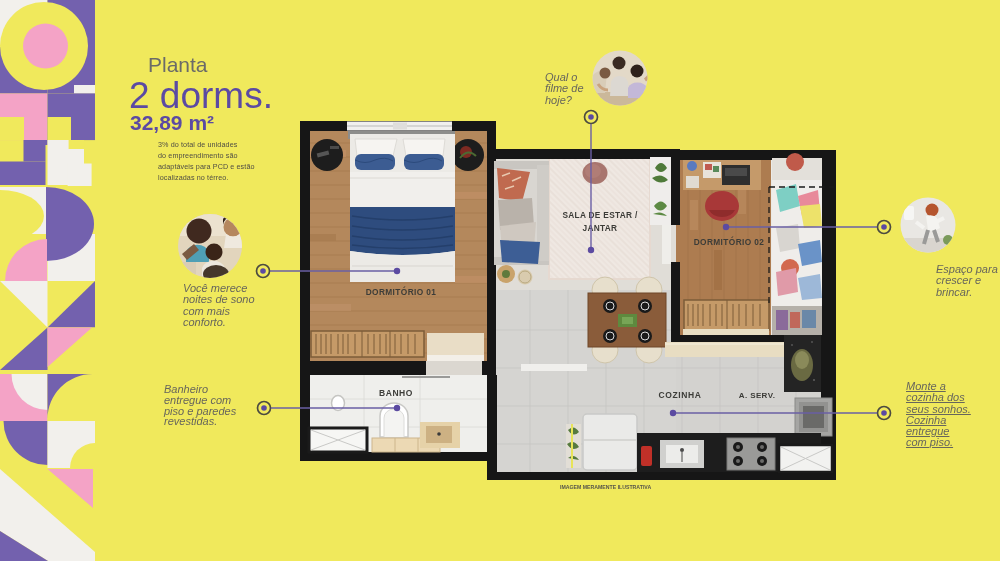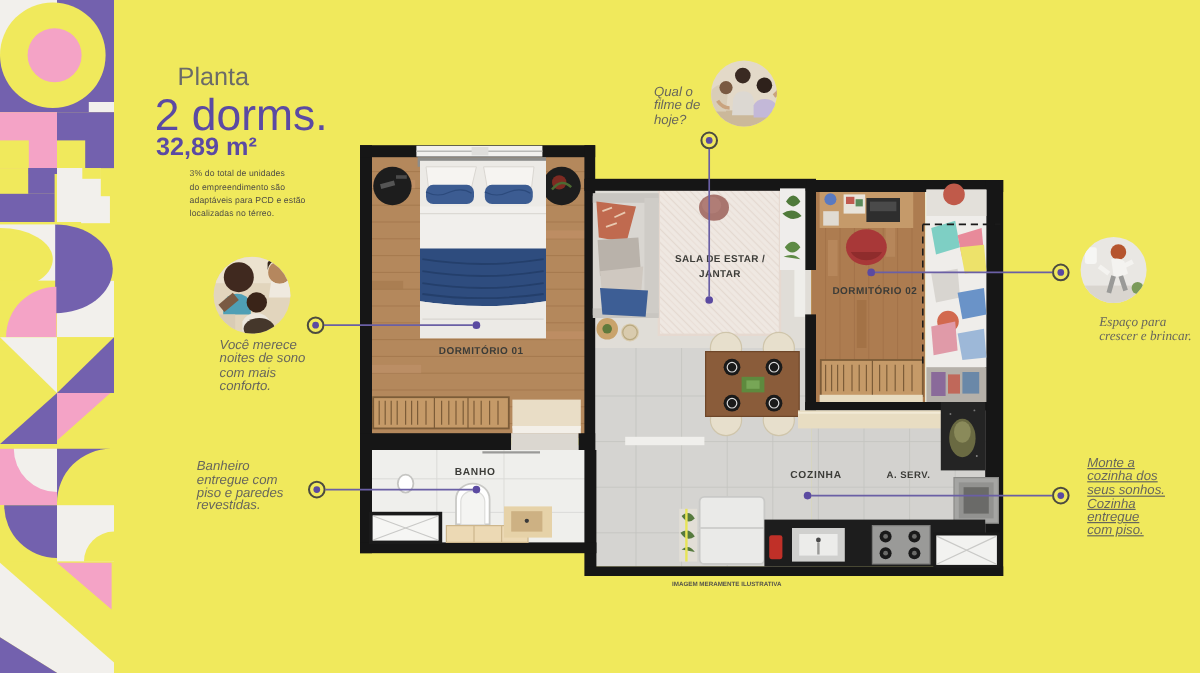--- a/index.html
+++ b/index.html
@@ -570,17 +570,17 @@
 </g>
 </g>
 </svg>
 
 <div class="abs callout" style="left:545px;top:72px;">Qual o<br>filme de<br>hoje?</div>
 
 <div class="abs callout" style="left:183px;top:283px;">Você merece<br>noites de sono<br>com mais<br>conforto.</div>
 
 <div class="abs callout" style="left:164px;top:384px;line-height:10.8px;">Banheiro<br>entregue com<br>piso e paredes<br>revestidas.</div>
 
-<div class="abs callout" style="left:916px;top:264px;font-family:Liberation Serif, serif;">Espaço para<br>crescer e brincar.</div>
+<div class="abs callout" style="left:936px;top:264px;">Espaço para<br>crescer e brincar.</div>
 
 <div class="abs callout" style="left:906px;top:381px;text-decoration:underline;">Monte a<br>cozinha dos<br>seus sonhos.<br>Cozinha<br>entregue<br>com piso.</div>
 
 <div class="abs" style="left:560px;top:484px;font-size:5.2px;font-weight:bold;color:#55544a;">IMAGEM MERAMENTE ILUSTRATIVA</div>
 
 </body></html>

